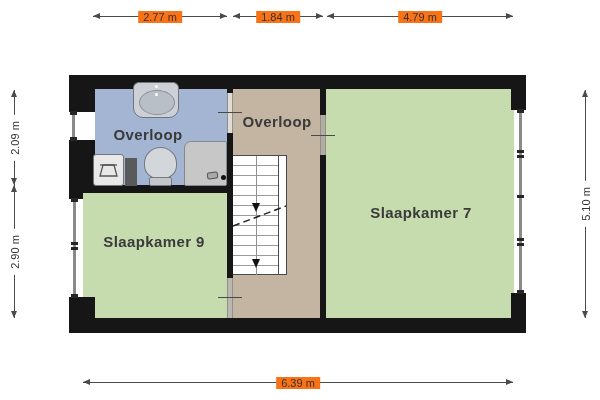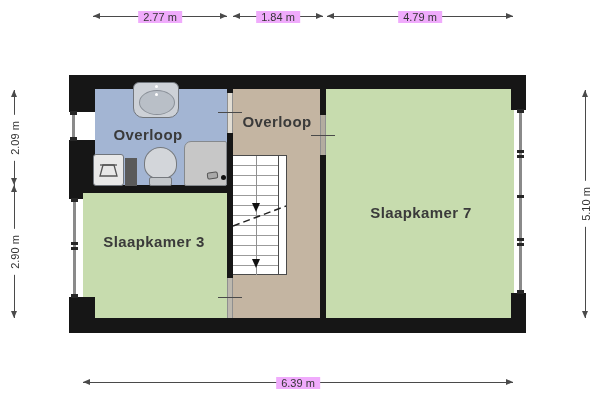--- a/index.html
+++ b/index.html
@@ -34,21 +34,21 @@
     color:#3a3a3a;letter-spacing:.4px;white-space:nowrap;}
   
   .dim{position:absolute;}
   .dim-h{height:0;border-top:1px solid #4a4a4a;}
   .dim-v{width:0;border-left:1px solid #4a4a4a;}
   .arr{position:absolute;width:0;height:0;border:solid transparent;}
   .a-left{left:0;top:-4px;border-width:3.5px 7px 3.5px 0;border-right-color:#4a4a4a;}
   .a-right{right:0;top:-4px;border-width:3.5px 0 3.5px 7px;border-left-color:#4a4a4a;}
   .a-up{top:0;left:-4px;border-width:0 3.5px 7px 3.5px;border-bottom-color:#4a4a4a;}
   .a-down{bottom:0;left:-4px;border-width:7px 3.5px 0 3.5px;border-top-color:#4a4a4a;}
-  .dim-label{position:absolute;left:50%;top:0;transform:translate(-50%,-50%);background:#f0abfc;
+  .dim-label{position:absolute;left:50%;top:0;transform:translate(-50%,-50%);background:#f97316;
     padding:0 5px;font-size:11px;color:#333;white-space:nowrap;}
   .dim-label-v{position:absolute;left:0;top:50%;transform:translate(-50%,-50%) rotate(-90deg);background:#fff;
     padding:0 6px;font-size:11px;color:#333;white-space:nowrap;}
   
   .fixture{position:absolute;box-sizing:border-box;}
   .sink{left:133px;top:82px;width:46px;height:36px;background:#cdd1d7;border:1px solid #70757c;border-radius:6px 6px 10px 10px;}
   .basin{position:absolute;left:5px;top:7px;width:34px;height:23px;background:#b9bfc7;border:1px solid #8a9098;border-radius:50%;}
   .faucet-dot{position:absolute;width:3px;height:3px;background:#fff;border-radius:50%;}
   .basket{left:93px;top:154px;width:31px;height:32px;background:#e8e8e8;border:1px solid #70757c;border-radius:3px;}
   .wallstub{left:125px;top:158px;width:12px;height:28px;background:#5a5a5a;}
@@ -137,21 +137,21 @@
   <div class="fixture toilet-bowl"></div>
   <div class="fixture toilet-base"></div>
   <div class="fixture shower">
     <div class="drain"></div>
     <div class="drain-dot"></div>
   </div>
 
   <span class="room-label" style="left:148px;top:134px">Overloop</span>
   <span class="room-label" style="left:277px;top:121px">Overloop</span>
   <span class="room-label" style="left:421px;top:212px">Slaapkamer 7</span>
-  <span class="room-label" style="left:154px;top:241px">Slaapkamer 3</span>
+  <span class="room-label" style="left:154px;top:241px">Slaapkamer 9</span>
 
   <div class="dim dim-h" style="left:93px;top:16px;width:134px">
     <span class="arr a-left"></span>
     <span class="arr a-right"></span>
     <span class="dim-label">2.77 m</span>
   </div>
   <div class="dim dim-h" style="left:233px;top:16px;width:90px">
     <span class="arr a-left"></span>
     <span class="arr a-right"></span>
     <span class="dim-label">1.84 m</span>

